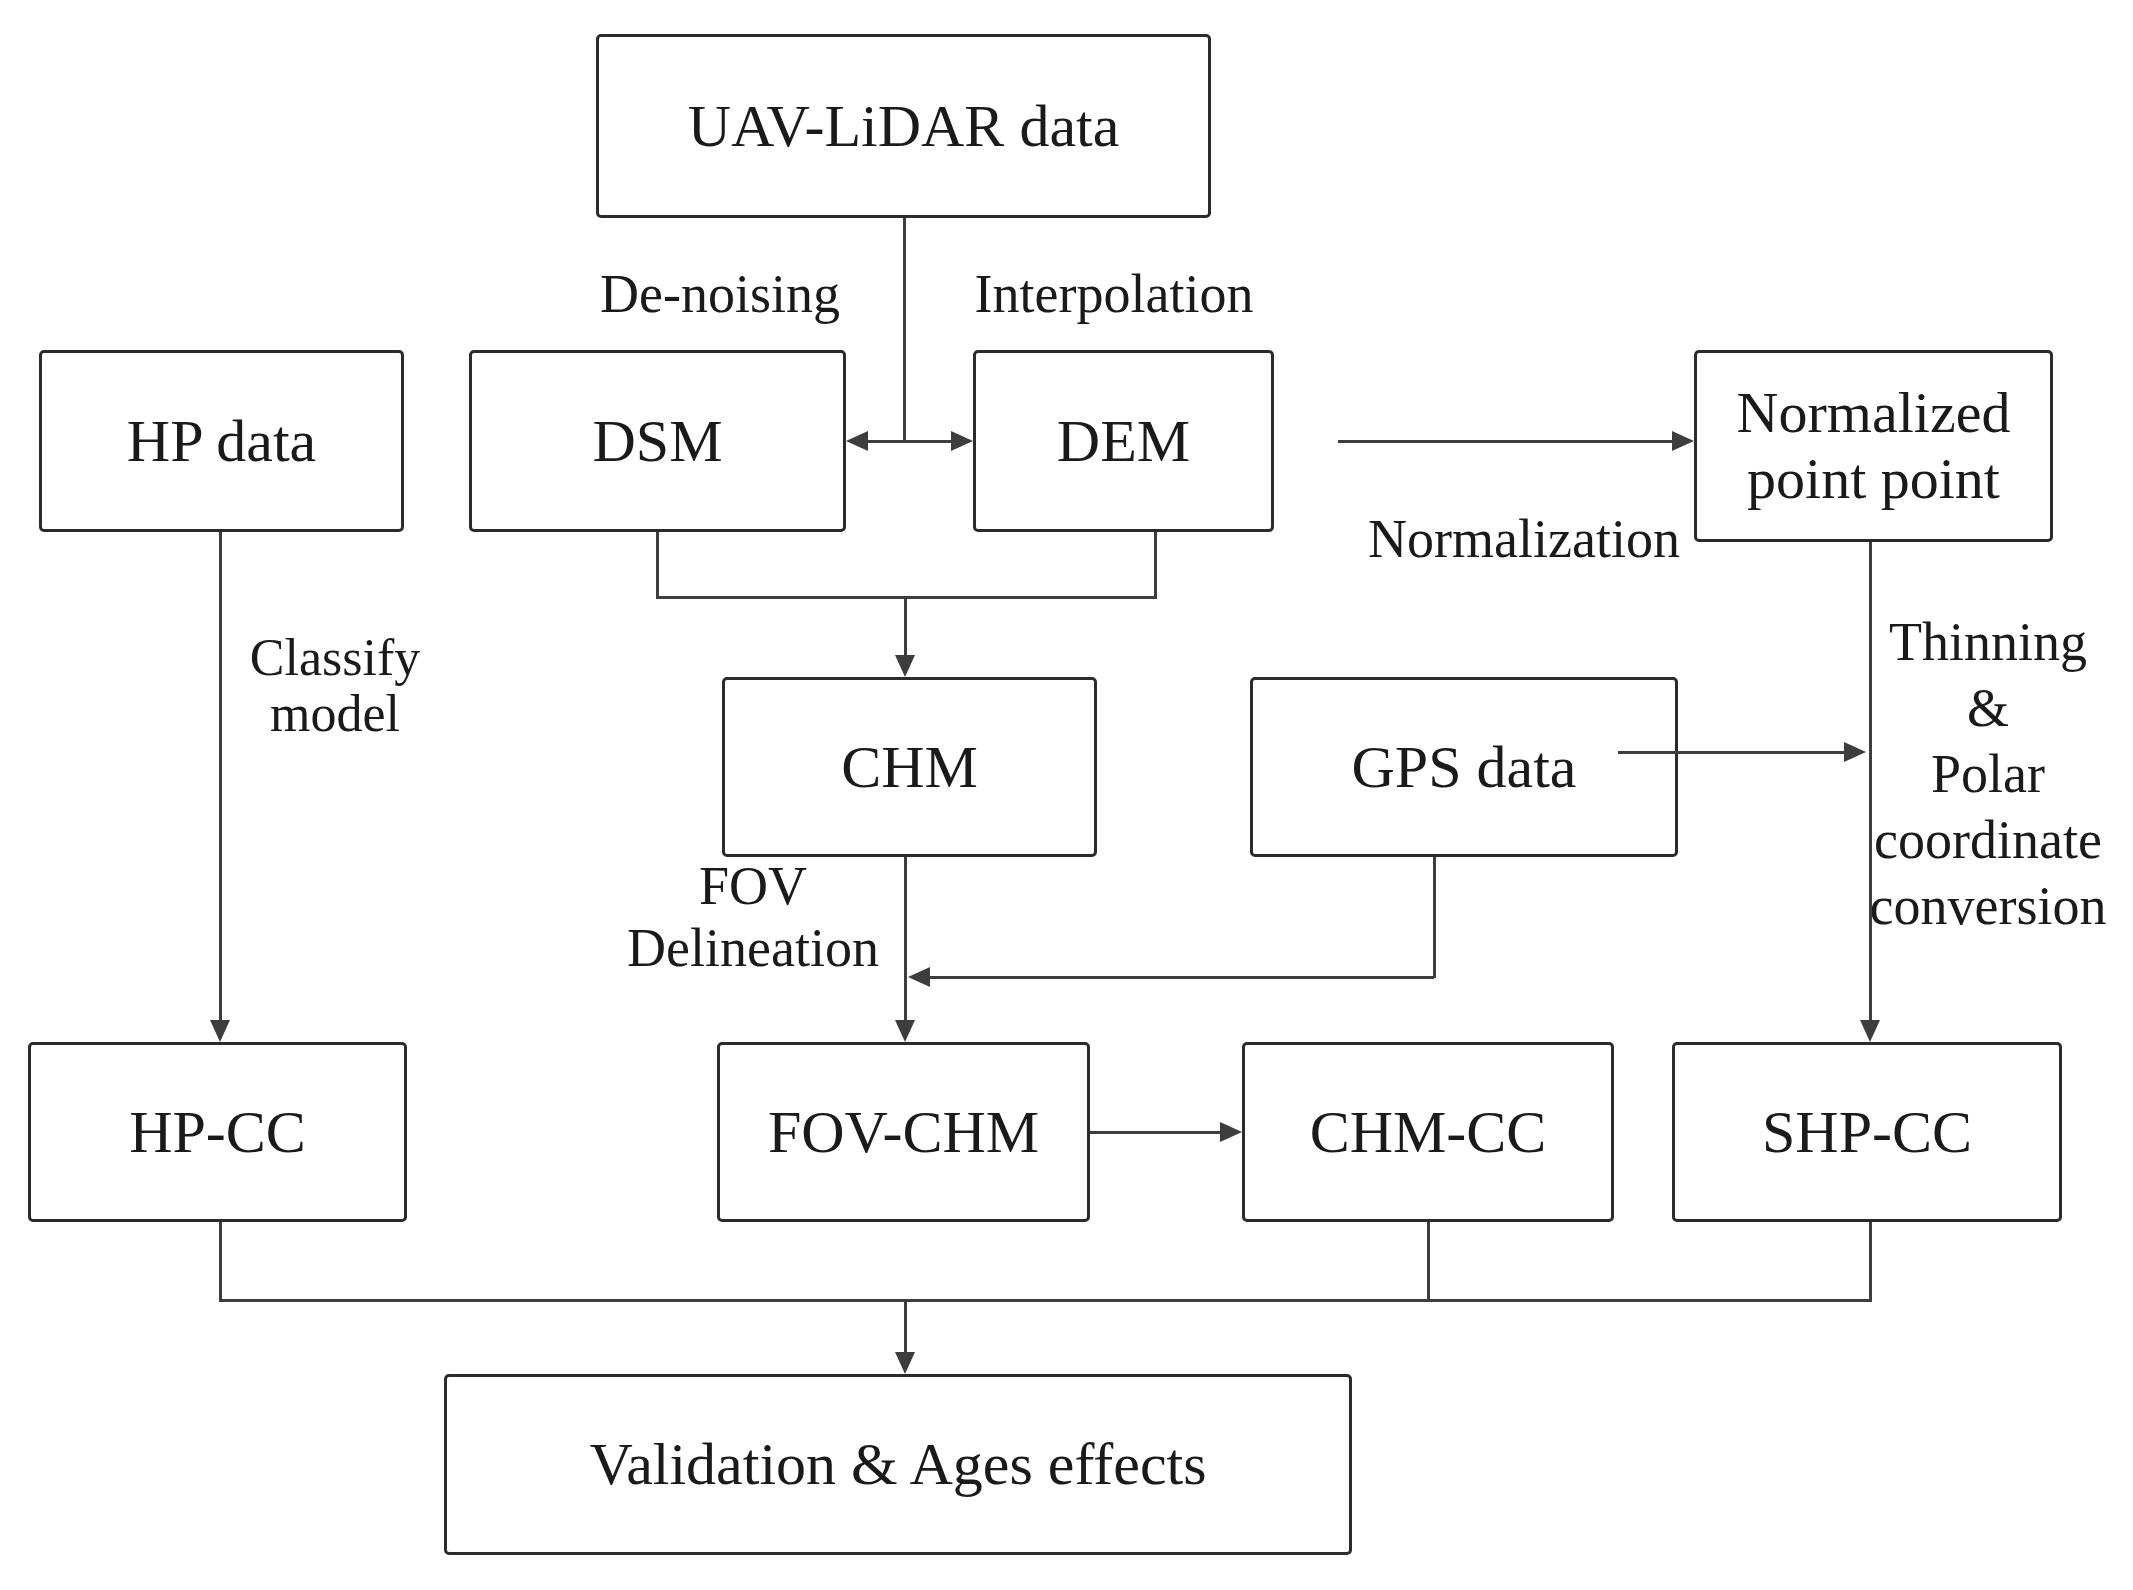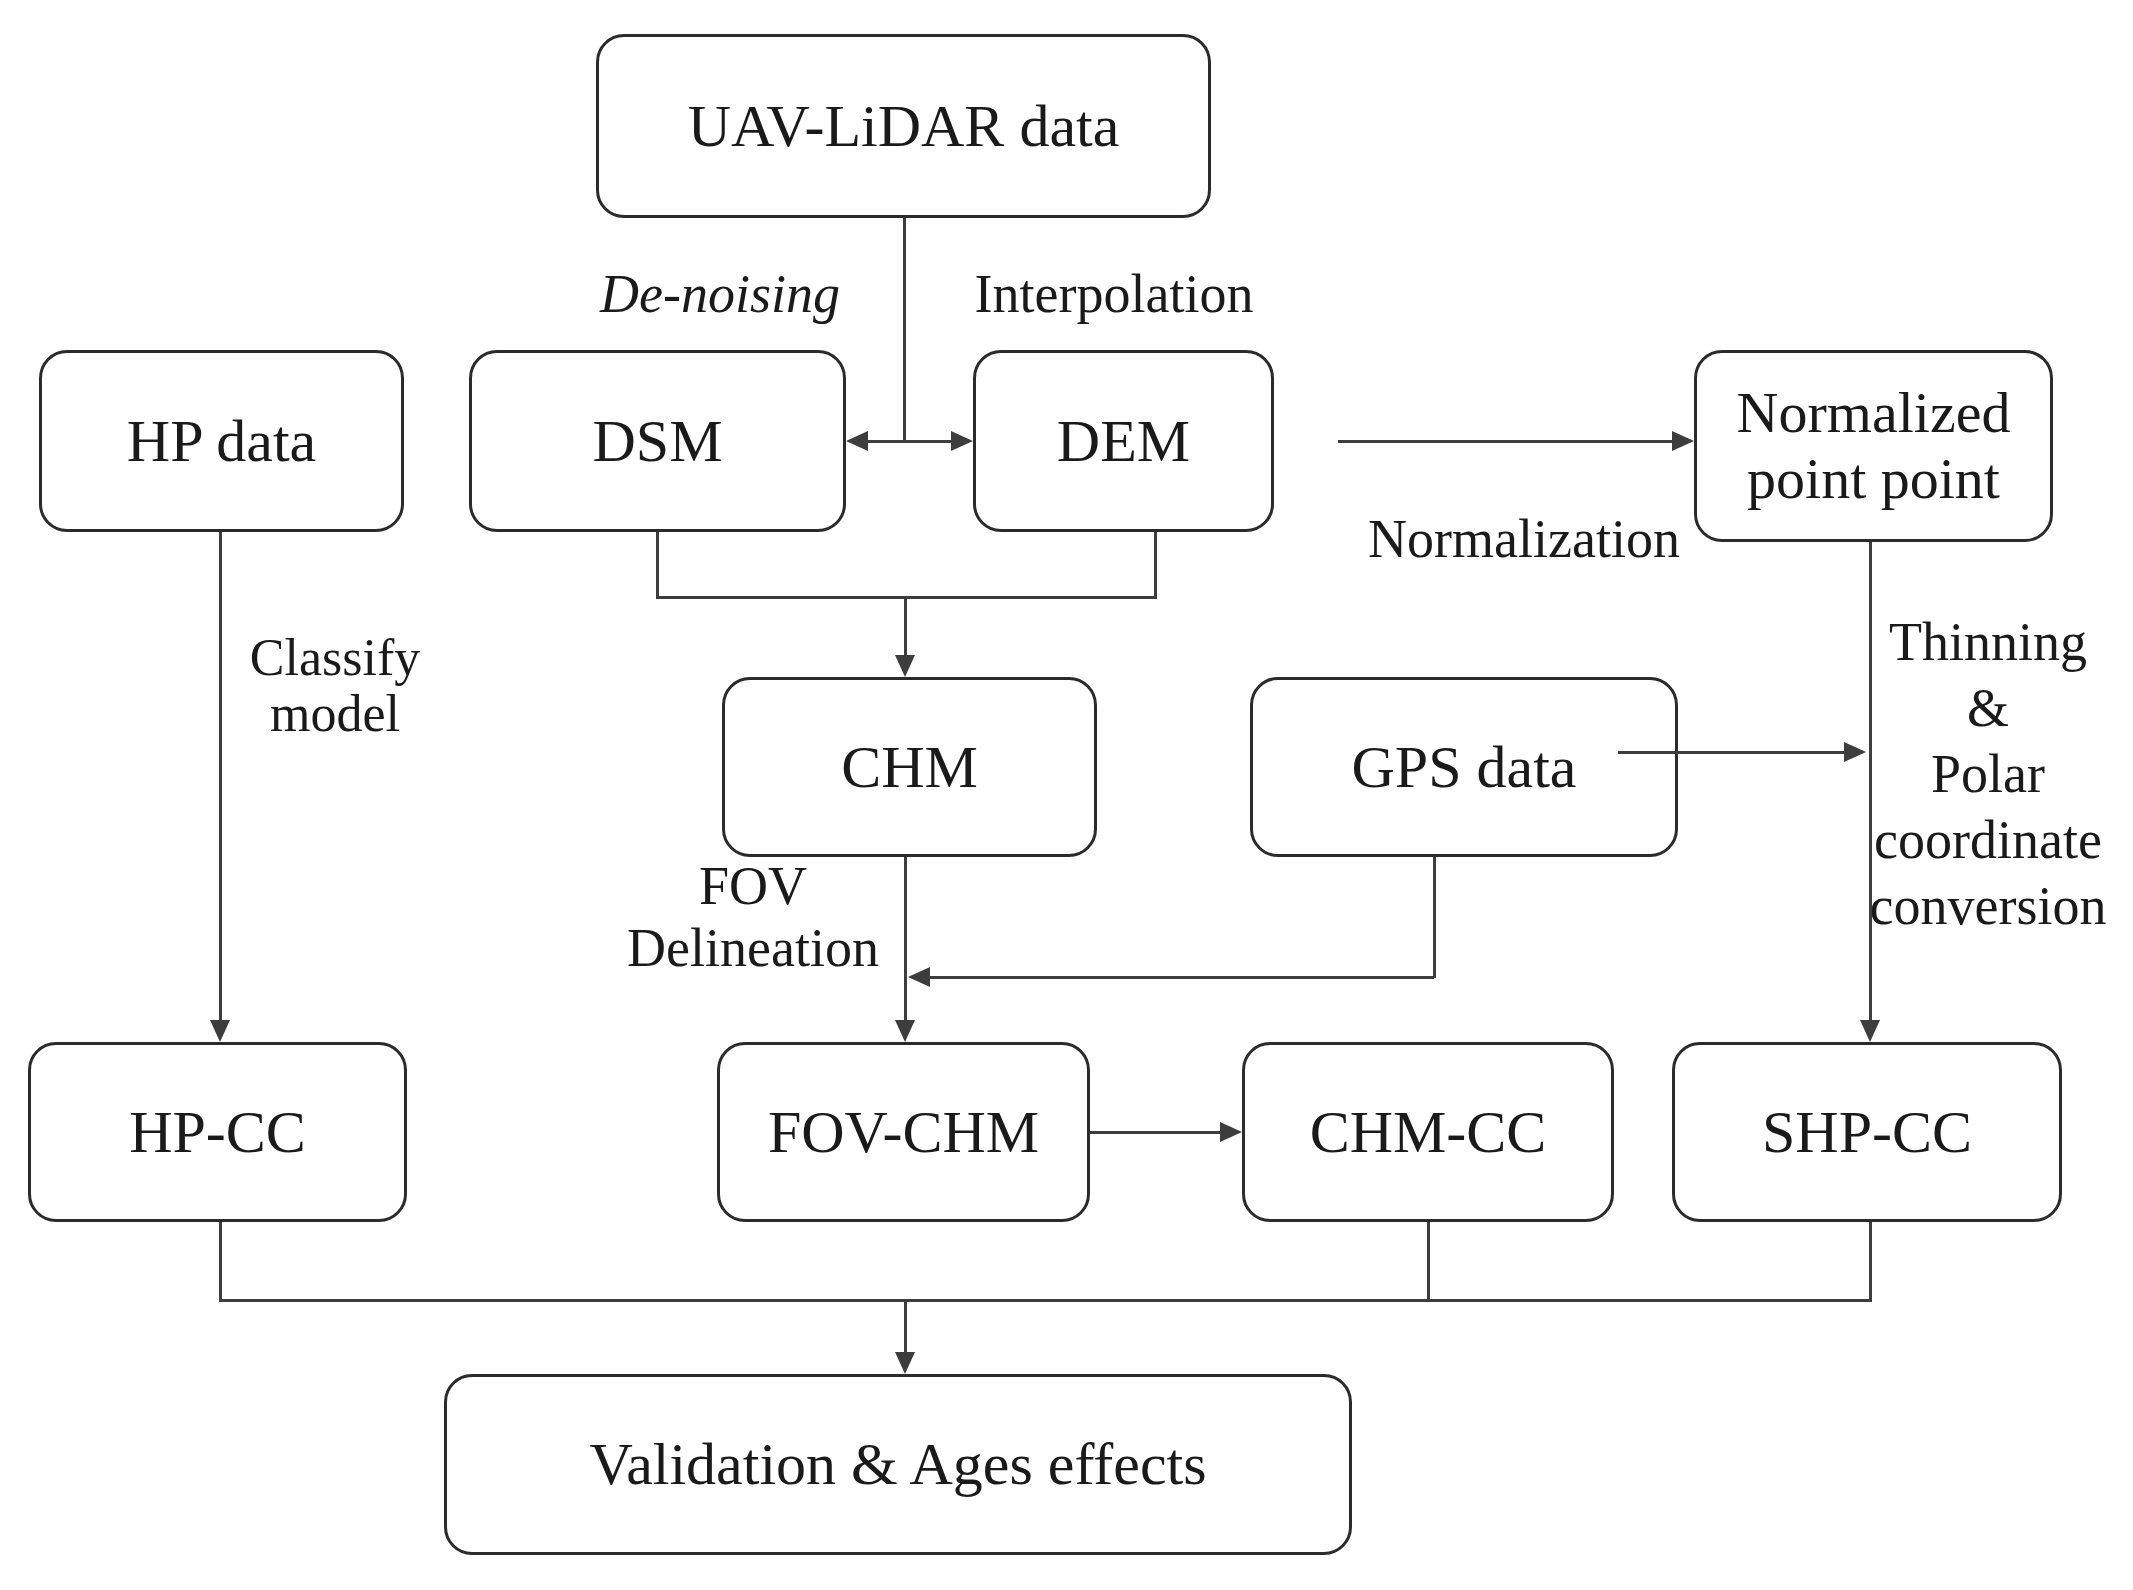--- a/index.html
+++ b/index.html
@@ -2,21 +2,21 @@
 <html><head>
 <meta charset="utf-8">
 <style>
   html,body { margin:0; padding:0; background:#ffffff; }
   .canvas {
     position:relative; width:2133px; height:1590px; background:#ffffff;
     font-family:"Liberation Serif", serif; color:#1a1a1a; overflow:hidden;
   }
   .node {
     position:absolute; box-sizing:border-box; background:#ffffff;
-    border:3px solid #2b2b2b; border-radius:28px;
+    border:3px solid #2b2b2b; border-radius:5px;
     display:flex; align-items:center; justify-content:center;
     text-align:center; font-size:60px; line-height:1.14; padding:0 32px;
   }
   .lbl { position:absolute; font-size:54px; text-align:center; line-height:1.2; white-space:nowrap; }
   .lbl.multi { white-space:normal; }
   .seg { position:absolute; background:#3d3d3d; }
   .ah { position:absolute; width:0; height:0; }
   .ah.down  { border-left:10px solid transparent; border-right:10px solid transparent; border-top:22px solid #3d3d3d; }
   .ah.right { border-top:10px solid transparent; border-bottom:10px solid transparent; border-left:22px solid #3d3d3d; }
   .ah.left  { border-top:10px solid transparent; border-bottom:10px solid transparent; border-right:22px solid #3d3d3d; }
@@ -29,21 +29,21 @@
   #n-npc    { left:1694px; top:350px;  width:359px; height:192px; font-size:58px; }
   #n-chm    { left:722px;  top:677px;  width:375px; height:180px; }
   #n-gps    { left:1250px; top:677px;  width:428px; height:180px; }
   #n-hpcc   { left:28px;   top:1042px; width:379px; height:180px; }
   #n-fovchm { left:717px;  top:1042px; width:373px; height:180px; }
   #n-chmcc  { left:1242px; top:1042px; width:372px; height:180px; }
   #n-shpcc  { left:1672px; top:1042px; width:390px; height:180px; }
   #n-val    { left:444px;  top:1374px; width:908px; height:181px; }
 
   
-  #l-denoise  { left:520px;  top:262px;  width:400px;font-style:italic; }
+  #l-denoise  { left:520px;  top:262px;  width:400px; }
   #l-interp   { left:914px;  top:262px;  width:400px; }
   #l-norm     { left:1324px; top:507px;  width:400px; }
   #l-classify { left:215px;  top:630px;  width:240px; font-size:52px; line-height:1.08; }
   #l-fov      { left:613px;  top:856px;  width:280px; line-height:1.14; }
   #l-thin     { left:1860px; top:610px;  width:256px; line-height:1.22; }
   #l-diffres  { left:1388px; top:1303px; width:500px; }
 </style>
 </head>
 <body>
 

